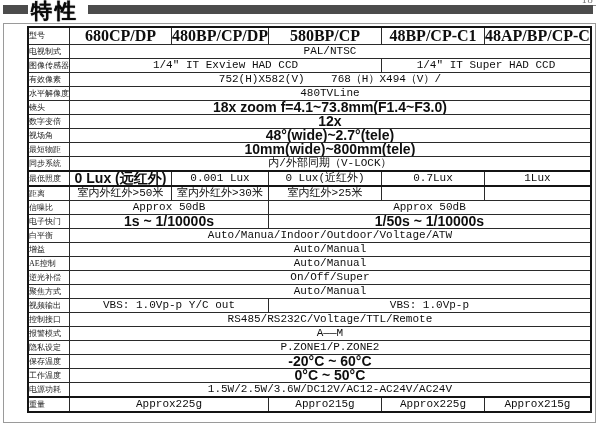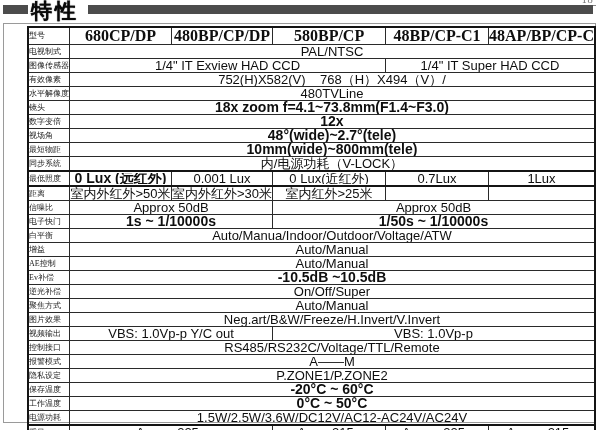--- a/index.html
+++ b/index.html
@@ -17,24 +17,24 @@
   
   #outer-frame{position:absolute;left:3px;top:23px;width:591px;height:398px;
                border:1px solid #9a9a9a;background:#fff;}
   
   #spec-table{position:absolute;left:27px;top:26px;border-collapse:collapse;
               table-layout:fixed;border:2px solid #141414;}
   #spec-table td{border:1px solid #2a2a2a;height:13px;padding:0;overflow:hidden;
                  white-space:pre;line-height:13px;}
   #spec-table tr.model-row td{height:16px;line-height:16px;}
   #spec-table tr.thick-top td{border-top:2px solid #141414;}
-  #spec-table tr.thick-bottom td{border-bottom:2px solid #141414;border-radius:7px;}
+  #spec-table tr.thick-bottom td{border-bottom:2px solid #141414;}
   td.lbl{font-family:Liberation Serif, serif;font-size:8px;padding-left:1px;
          color:#1a1a1a;text-align:left;letter-spacing:0px;}
-  td.val{text-align:center;font-family:Liberation Sans, sans-serif;font-size:13px;
+  td.val{text-align:center;font-family:Liberation Mono, monospace;font-size:11px;
          color:#0e0e0e;}
   td.val.bold{font-family:"Liberation Sans",sans-serif;font-weight:bold;font-size:14px;}
   td.val.model{font-family:"Liberation Serif",serif;font-weight:bold;font-size:16px;}
 </style>
 </head>
 <body>
 
 <div id="page">
   <div id="page-number">18</div>
   <div class="hbar" id="bar-left"></div>
@@ -89,21 +89,21 @@
         <tr>
           <td class="lbl">视场角</td>
           <td colspan="5" class="val bold">48°(wide)~2.7°(tele)</td>
         </tr>
         <tr>
           <td class="lbl">最短物距</td>
           <td colspan="5" class="val bold">10mm(wide)~800mm(tele)</td>
         </tr>
         <tr>
           <td class="lbl">同步系统</td>
-          <td colspan="5" class="val">内/电源功耗（V-LOCK）</td>
+          <td colspan="5" class="val">内/外部同期（V-LOCK）</td>
         </tr>
         <tr class="thick-top thick-bottom">
           <td class="lbl">最低照度</td>
           <td colspan="1" class="val bold">0 Lux (远红外)</td>
           <td colspan="1" class="val">0.001 Lux</td>
           <td colspan="1" class="val">0 Lux(近红外)</td>
           <td colspan="1" class="val">0.7Lux</td>
           <td colspan="1" class="val">1Lux</td>
         </tr>
         <tr>
@@ -130,34 +130,26 @@
         </tr>
         <tr>
           <td class="lbl">增益</td>
           <td colspan="5" class="val">Auto/Manual</td>
         </tr>
         <tr>
           <td class="lbl">AE控制</td>
           <td colspan="5" class="val">Auto/Manual</td>
         </tr>
         <tr>
-          <td class="lbl">Ev补偿</td>
-          <td colspan="5" class="val bold">-10.5dB ~10.5dB</td>
-        </tr>
-        <tr>
           <td class="lbl">逆光补偿</td>
           <td colspan="5" class="val">On/Off/Super</td>
         </tr>
         <tr>
           <td class="lbl">聚焦方式</td>
           <td colspan="5" class="val">Auto/Manual</td>
-        </tr>
-        <tr>
-          <td class="lbl">图片效果</td>
-          <td colspan="5" class="val">Neg.art/B&amp;W/Freeze/H.Invert/V.Invert</td>
         </tr>
         <tr>
           <td class="lbl">视频输出</td>
           <td colspan="2" class="val">VBS: 1.0Vp-p Y/C out</td>
           <td colspan="3" class="val">VBS: 1.0Vp-p</td>
         </tr>
         <tr>
           <td class="lbl">控制接口</td>
           <td colspan="5" class="val">RS485/RS232C/Voltage/TTL/Remote</td>
         </tr>

